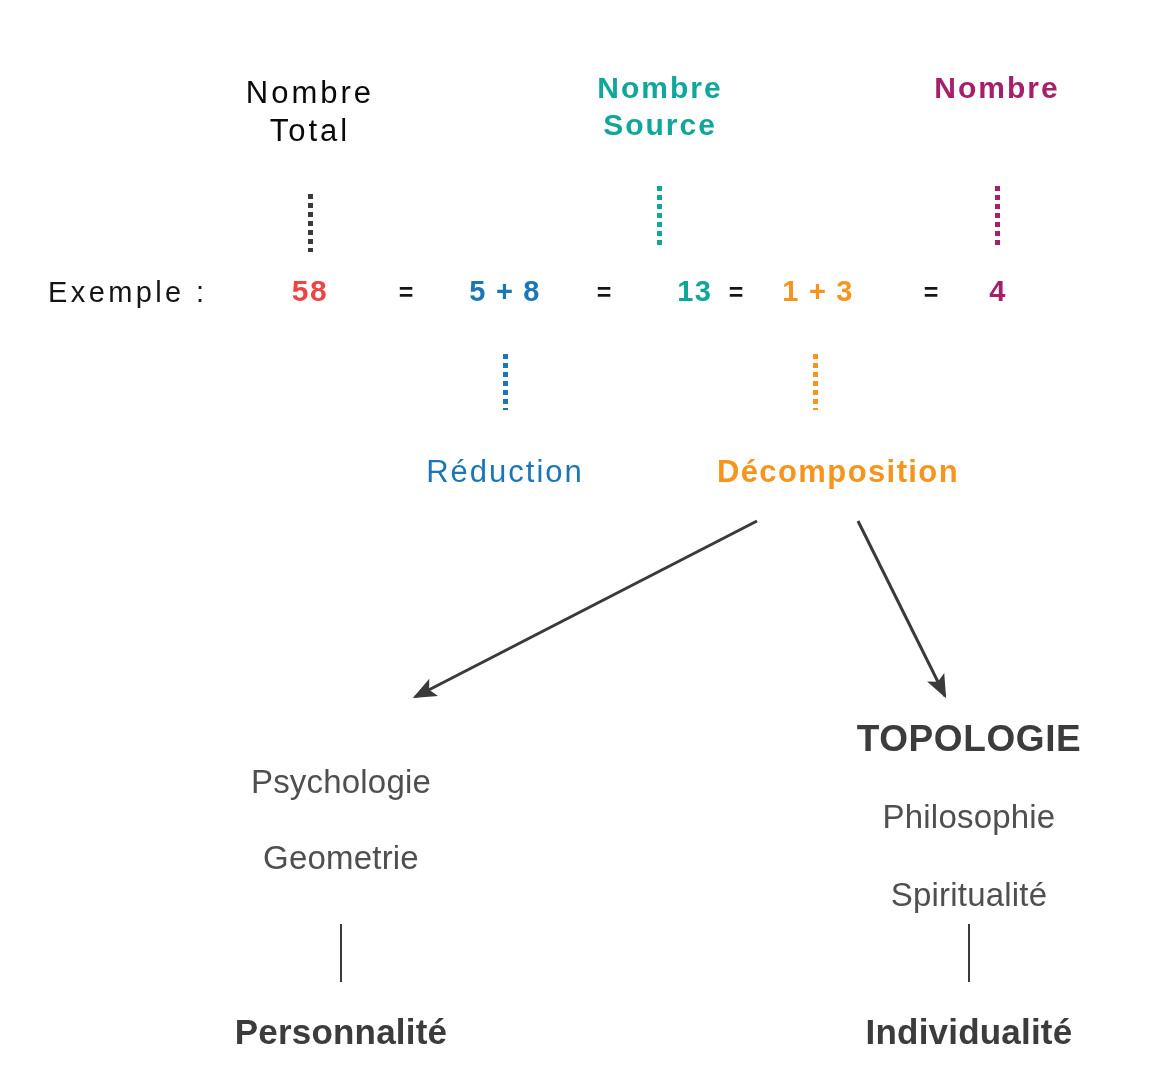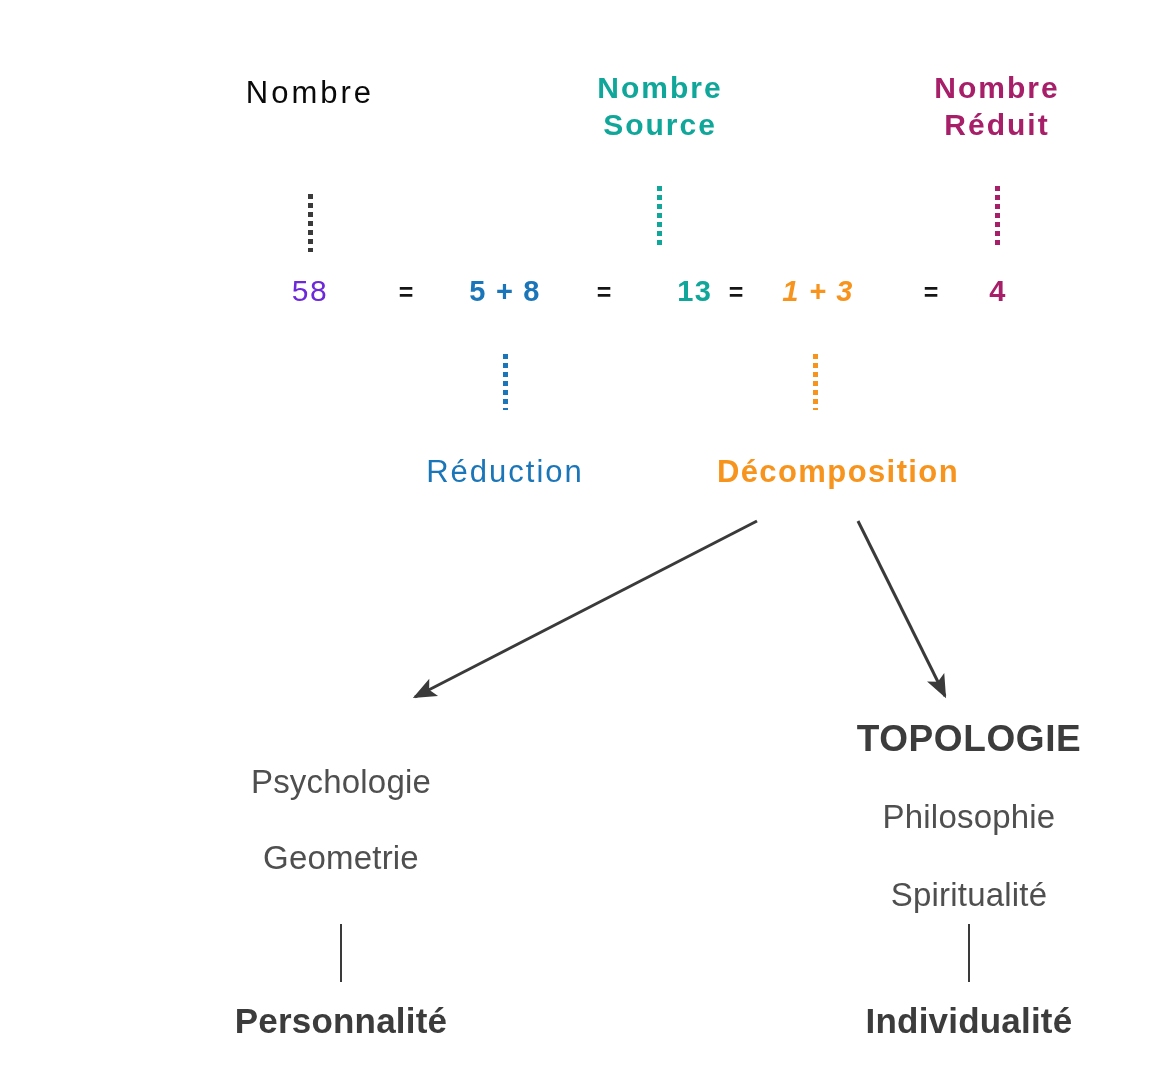--- a/index.html
+++ b/index.html
@@ -68,22 +68,22 @@
     letter-spacing: 3.4px;
     white-space: nowrap;
   }
   .eq-term {
     text-align: center;
     white-space: nowrap;
     line-height: 1;
   }
   .t-total {
     font-size: 30px;
-    font-weight: 400;
-    color: #6d28d9;
+    font-weight: 700;
+    color: #ef4444;
     letter-spacing: 1.5px;
   }
   .t-eq {
     font-size: 25px;
     font-weight: 600;
     color: #151515;
   }
   .t-blue {
     font-size: 29px;
     font-weight: 700;
@@ -146,20 +146,21 @@
     white-space: nowrap;
     line-height: 1;
   }
   .branch-result {
     font-size: 35px;
     font-weight: 700;
     color: #3c3c3c;
     letter-spacing: 0.2px;
     white-space: nowrap;
     line-height: 1;
+    margin-top: 11px;
   }
   .connector {
     width: 2px;
     background: #3a3a3a;
   }
   svg.arrows {
     position: absolute;
     left: 0;
     top: 0;
     width: 1166px;
@@ -167,44 +168,45 @@
     pointer-events: none;
   }
 </style>
 </head>
 <body>
 
 <div id="canvas">
 
   <div class="abs col-head head-total" style="left:175px; top:74px; width:270px;">
     <span class="ln">Nombre</span>
+    <span class="ln">Total</span>
   </div>
 
   <div class="abs col-head head-source" style="left:525px; top:70px; width:270px;">
     <span class="ln">Nombre</span>
     <span class="ln">Source</span>
   </div>
 
   <div class="abs col-head head-reduit" style="left:862px; top:70px; width:270px;">
     <span class="ln">Nombre</span>
-    <span class="ln">Réduit</span>
   </div>
 
   <div class="abs vdots vdots-dark" style="left:308px; top:194px; height:58px;"></div>
   <div class="abs vdots vdots-teal" style="left:657px; top:186px; height:62px;"></div>
   <div class="abs vdots vdots-mag" style="left:995px; top:186px; height:62px;"></div>
 
+  <div class="abs eq-label" style="left:48px; top:276px;">Exemple :</div>
 
   <div class="abs eq-term t-total" style="left:258px; top:276px; width:104px;">58</div>
   <div class="abs eq-term t-eq" style="left:380px; top:280px; width:52px;">=</div>
   <div class="abs eq-term t-blue" style="left:437px; top:277px; width:136px;">5 + 8</div>
   <div class="abs eq-term t-eq" style="left:578px; top:280px; width:52px;">=</div>
   <div class="abs eq-term t-teal" style="left:608px; top:277px; width:104px;text-align:right;">13</div>
   <div class="abs eq-term t-eq" style="left:710px; top:280px; width:52px;">=</div>
-  <div class="abs eq-term t-orange" style="left:750px; top:277px; width:136px;font-style:italic;">1 + 3</div>
+  <div class="abs eq-term t-orange" style="left:750px; top:277px; width:136px;">1 + 3</div>
   <div class="abs eq-term t-eq" style="left:905px; top:280px; width:52px;">=</div>
   <div class="abs eq-term t-mag" style="left:963px; top:277px; width:70px;">4</div>
 
   <div class="abs vdots vdots-blue" style="left:503px; top:354px; height:56px;"></div>
   <div class="abs vdots vdots-org" style="left:813px; top:354px; height:56px;"></div>
 
   <div class="abs proc proc-decomposition" style="left:678px; top:456px; width:320px;">Décomposition</div>
   <div class="abs proc proc-reduction" style="left:383px; top:456px; width:244px;">Réduction</div>
 
   <svg class="arrows" viewBox="0 0 1166 1086">

